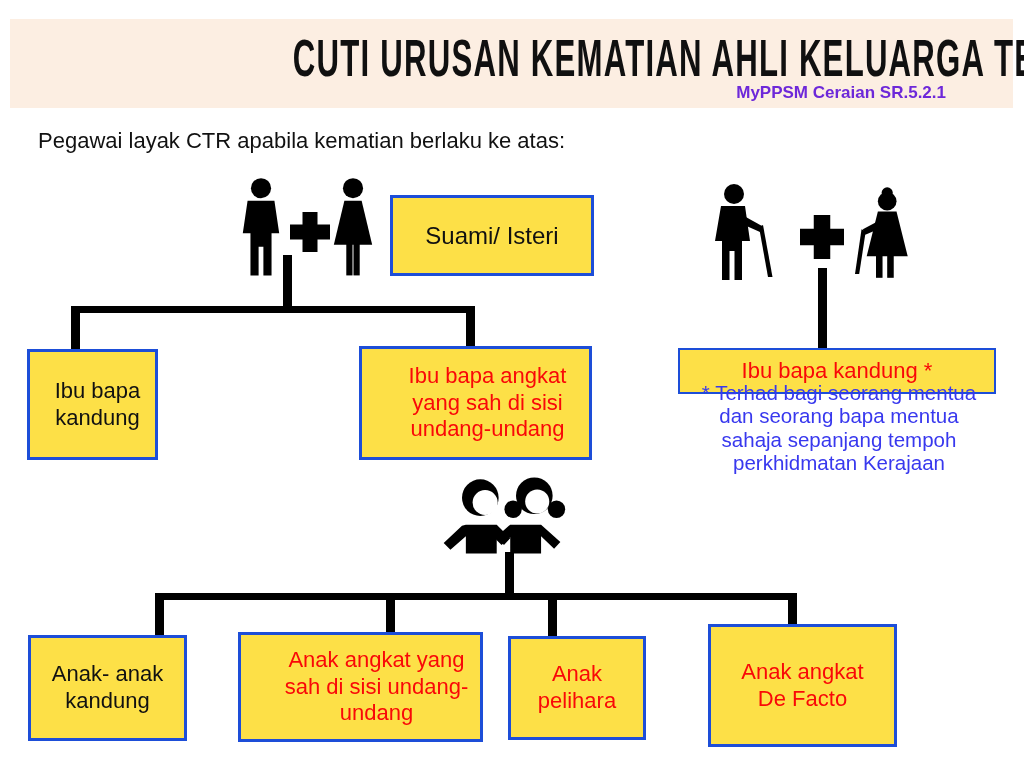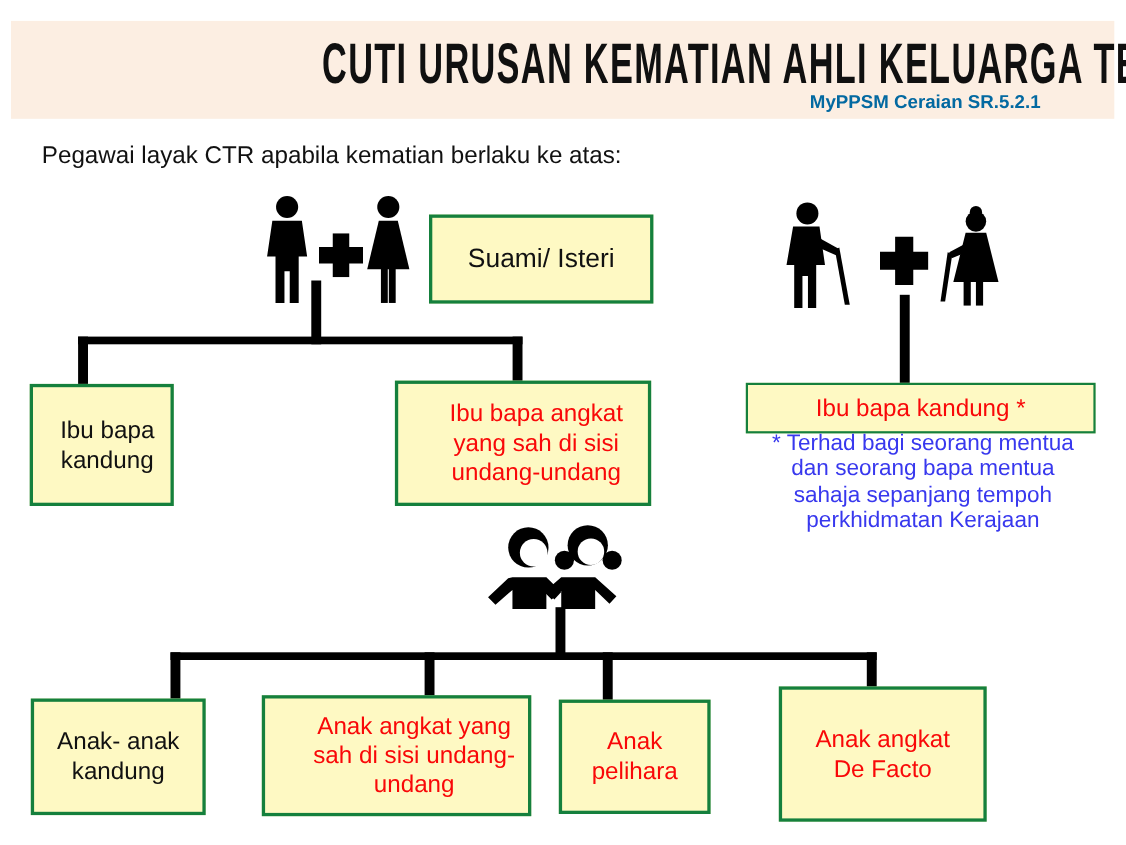--- a/index.html
+++ b/index.html
@@ -7,36 +7,36 @@
     position:relative;width:1024px;height:768px;background:#ffffff;overflow:hidden;
     font-family:"Liberation Sans","DejaVu Sans",sans-serif;color:#111111;
   }
   
   .banner{position:absolute;left:10px;top:19px;width:1003px;height:89px;background:#fceee2;}
   .title-wrap{position:absolute;left:0;top:30px;width:100%;text-align:center;white-space:nowrap;}
   .title-inner{
     display:inline-block;transform:scaleX(0.60);transform-origin:50% 50%;
     font-weight:800;font-size:52px;letter-spacing:2px;color:#101010;line-height:56px;
   }
-  .version{position:absolute;right:78px;top:83px;font-size:17px;font-weight:bold;color:#0369a1;}
+  .version{position:absolute;right:78px;top:83px;font-size:17px;font-weight:bold;color:#6d28d9;}
   .intro{position:absolute;left:38px;top:128px;font-size:22px;color:#111111;}
 
   
   .line{position:absolute;background:#000000;}
 
   
   .node{
-    position:absolute;background:#fef9c3;border:3px solid #15803d;
+    position:absolute;background:#fde047;border:3px solid #1d4ed8;
     display:flex;align-items:center;justify-content:center;text-align:center;
     font-size:22px;line-height:1.22;color:#111111;box-sizing:border-box;
   }
   .node.thin{border-width:2px;}
   .or-word{position:absolute;left:205px;top:387px;width:120px;text-align:center;
     font-size:37px;line-height:40px;}
-  .note{position:absolute;left:684px;top:391px;width:310px;text-align:center;
+  .note{position:absolute;left:684px;top:381px;width:310px;text-align:center;
     font-size:20.5px;line-height:1.14;font-weight:500;}
   .icon{position:absolute;}
   .icon svg{display:block;width:100%;height:100%;}
 </style>
 </head>
 <body>
 
 <div id="slide">
 
   <div class="banner"></div>

